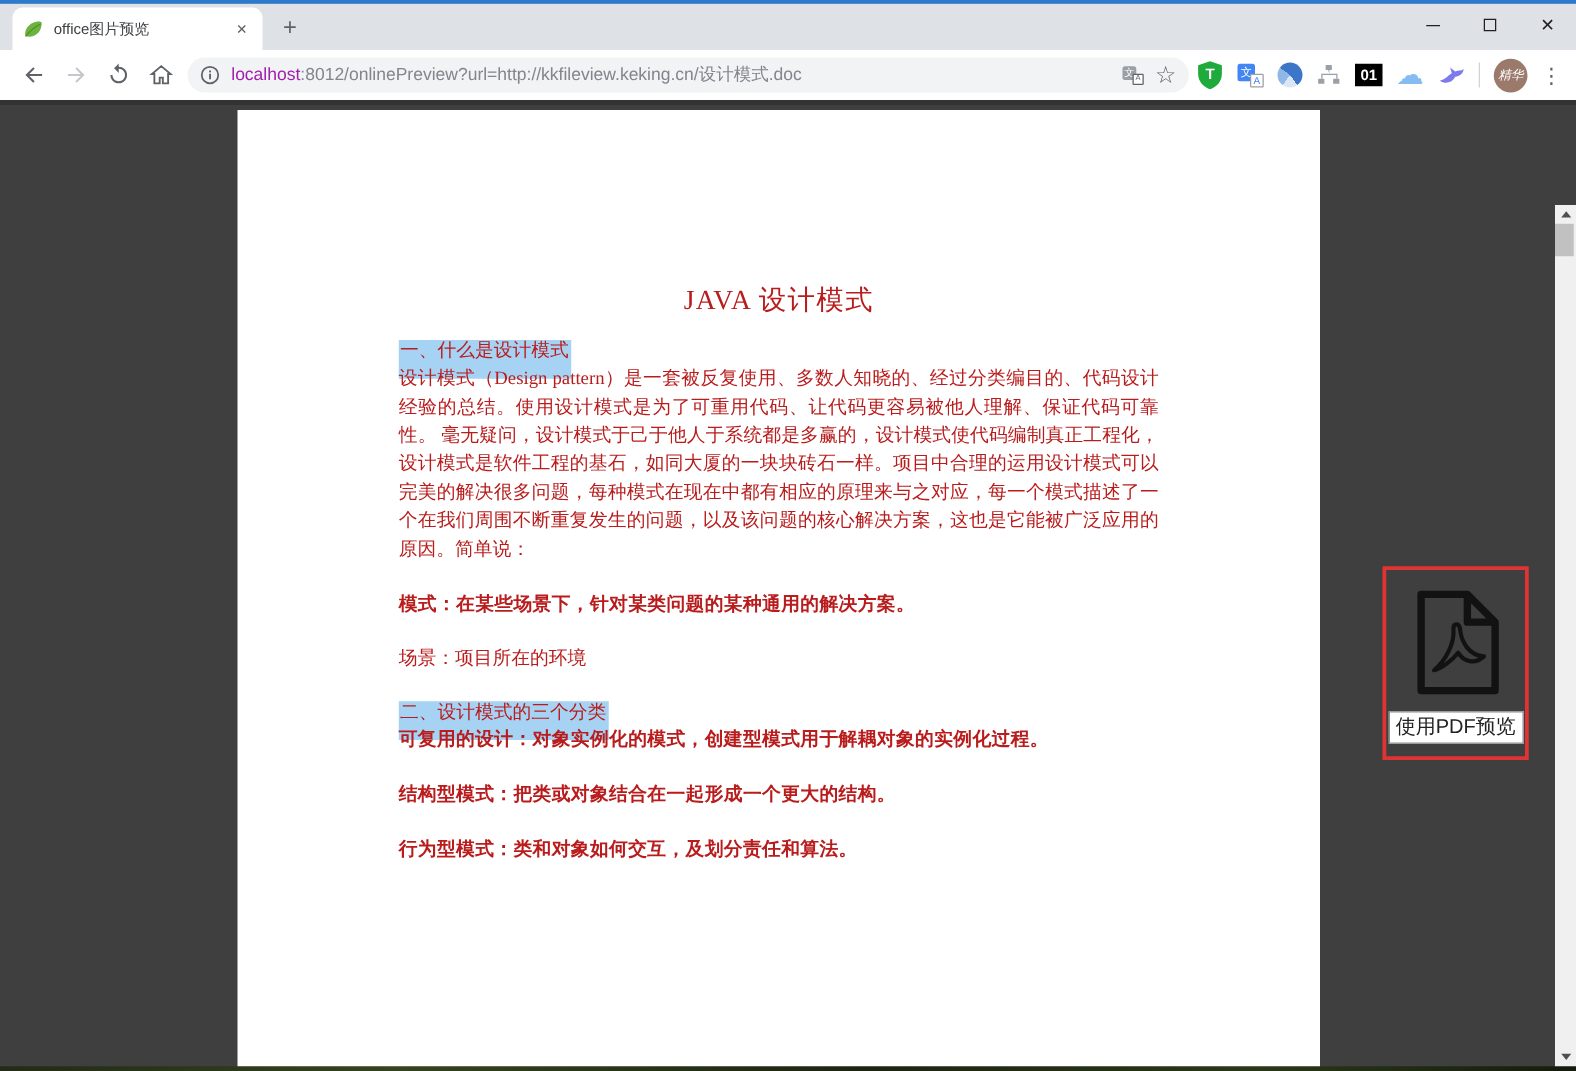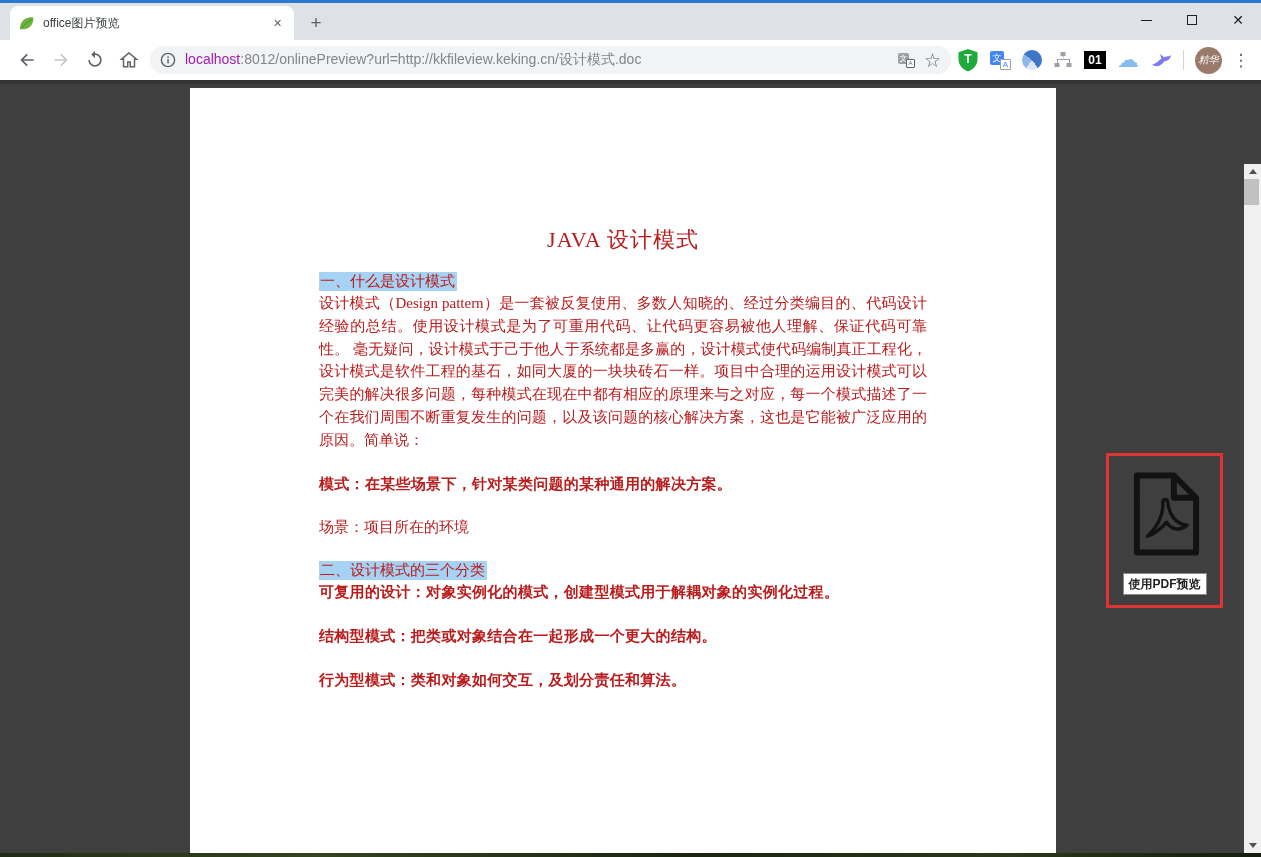--- a/index.html
+++ b/index.html
@@ -4,21 +4,21 @@
 <style>
   * { box-sizing: border-box; margin: 0; padding: 0; }
   html,body { width:1261px; height:857px; }
   body { font-family: "Liberation Sans", sans-serif; }
 
   .browser { position:relative; width:1261px; height:857px; overflow:hidden; background:#3f3f3f; }
 
   
   .accent-strip { height:3px; background:#2b7ad2; }
   .tabstrip { height:37px; background:#dee1e6; position:relative; display:flex; align-items:flex-end; }
-  .tab { margin-left:10px; width:284px; height:34px; background:#fff; border-radius:8px 8px 0 0;
+  .tab { margin-left:10px; width:200px; height:34px; background:#fff; border-radius:8px 8px 0 0;
          display:flex; align-items:center; padding:0 8px; gap:8px; cursor:default; }
   .favicon { width:17px; height:17px; flex:0 0 auto; }
   .tab-title { flex:1; font-size:12px; color:#3c4043; white-space:nowrap; overflow:hidden; }
   .tab-close { width:17px; height:17px; border-radius:50%; display:flex; align-items:center; justify-content:center;
                font-size:11px; color:#5f6368; cursor:pointer; }
   .newtab { width:28px; height:28px; margin-left:8px; margin-bottom:3px; display:flex; align-items:center;
             justify-content:center; font-size:19px; color:#5f6368; cursor:pointer; }
   .win-controls { position:absolute; right:0; top:-3px; height:40px; display:flex; }
   .win-btn { width:46px; height:100%; display:flex; align-items:center; justify-content:center; color:#202124; cursor:pointer; }
   .glyph-min { display:block; width:11px; height:0; border-top:1px solid #202124; }
@@ -65,30 +65,30 @@
   .kebab { font-size:17px; color:#5f6368; width:16px; text-align:center; }
 
   
   .content { position:absolute; top:80px; left:0; right:0; bottom:0; background:#3f3f3f; border-top:4px solid #333; }
   .page { position:absolute; left:190px; top:4px; width:866px; bottom:0; background:#fff; }
   .doc { padding:138px 129px 0 129px; font-family:"Liberation Serif","DejaVu Serif",serif;
          color:#b91c1c; font-size:15px; line-height:22.8px; text-align:justify; }
   .doc > * { margin:0 0 21px 0; }
   .doc-title { font-size:22px; line-height:28px; text-align:center; font-weight:400; letter-spacing:1px; margin-bottom:17px; }
   .doc-h { line-height:21px; margin-bottom:0; }
-  .doc-h span { background:#a6d2f4; padding:1px 2px 2px 1px;margin-top:36px; }
+  .doc-h span { background:#a6d2f4; padding:1px 2px 14px 1px;margin-top:36px; }
   .doc-p { }
   .doc-b { font-family:"Liberation Sans",sans-serif; font-weight:700; letter-spacing:0.3px; }
 
   
   .pdf-btn { position:absolute; left:1106px; top:369px; width:117px; height:155px;
              border:3px solid #e03434; cursor:pointer; }
   .pdf-icon { display:block; margin:14px auto 0; width:74px; height:88px; }
   .pdf-label { position:absolute; left:50%; transform:translateX(-50%); bottom:10px; background:#fff;
-               border:1px solid #8a8a8a; color:#222; font-size:12px; line-height:1; padding:4px 5px; white-space:nowrap;font-weight:bold; }
+               border:1px solid #8a8a8a; color:#222; font-size:16px; line-height:1; padding:4px 5px; white-space:nowrap; }
 
   
   .scrollbar { position:absolute; right:0; top:80px; width:17px; bottom:0; background:#f0f0f0; }
   .sb-btn { position:absolute; left:0; width:17px; height:15px; display:flex; align-items:center; justify-content:center; cursor:pointer; }
   .sb-up { top:0; } .sb-down { bottom:4px; }
   .tri-up { width:0; height:0; border-left:4px solid transparent; border-right:4px solid transparent; border-bottom:5px solid #505050; }
   .tri-down { width:0; height:0; border-left:4px solid transparent; border-right:4px solid transparent; border-top:5px solid #505050; }
   .sb-thumb { position:absolute; top:15px; left:0; width:15px; height:26px; background:#c1c1c1; cursor:pointer; }
 
   .bottom-strip { position:absolute; left:0; right:0; bottom:0; height:4px; z-index:6;

